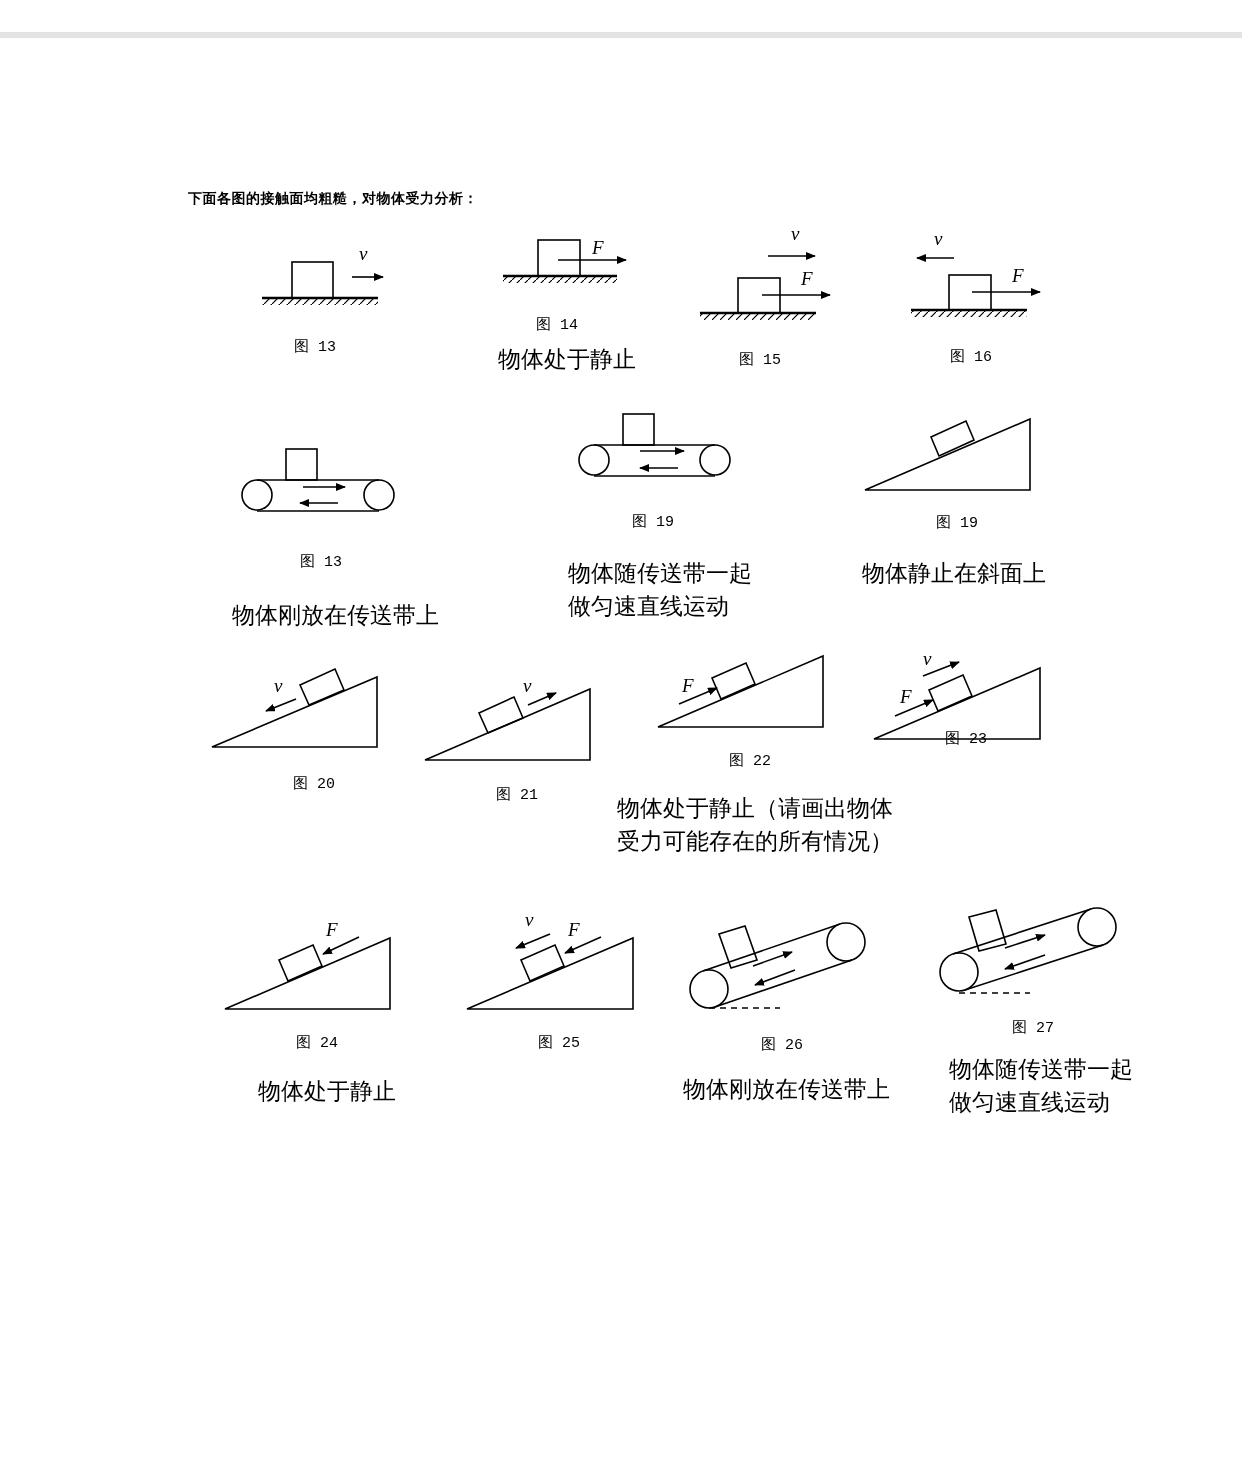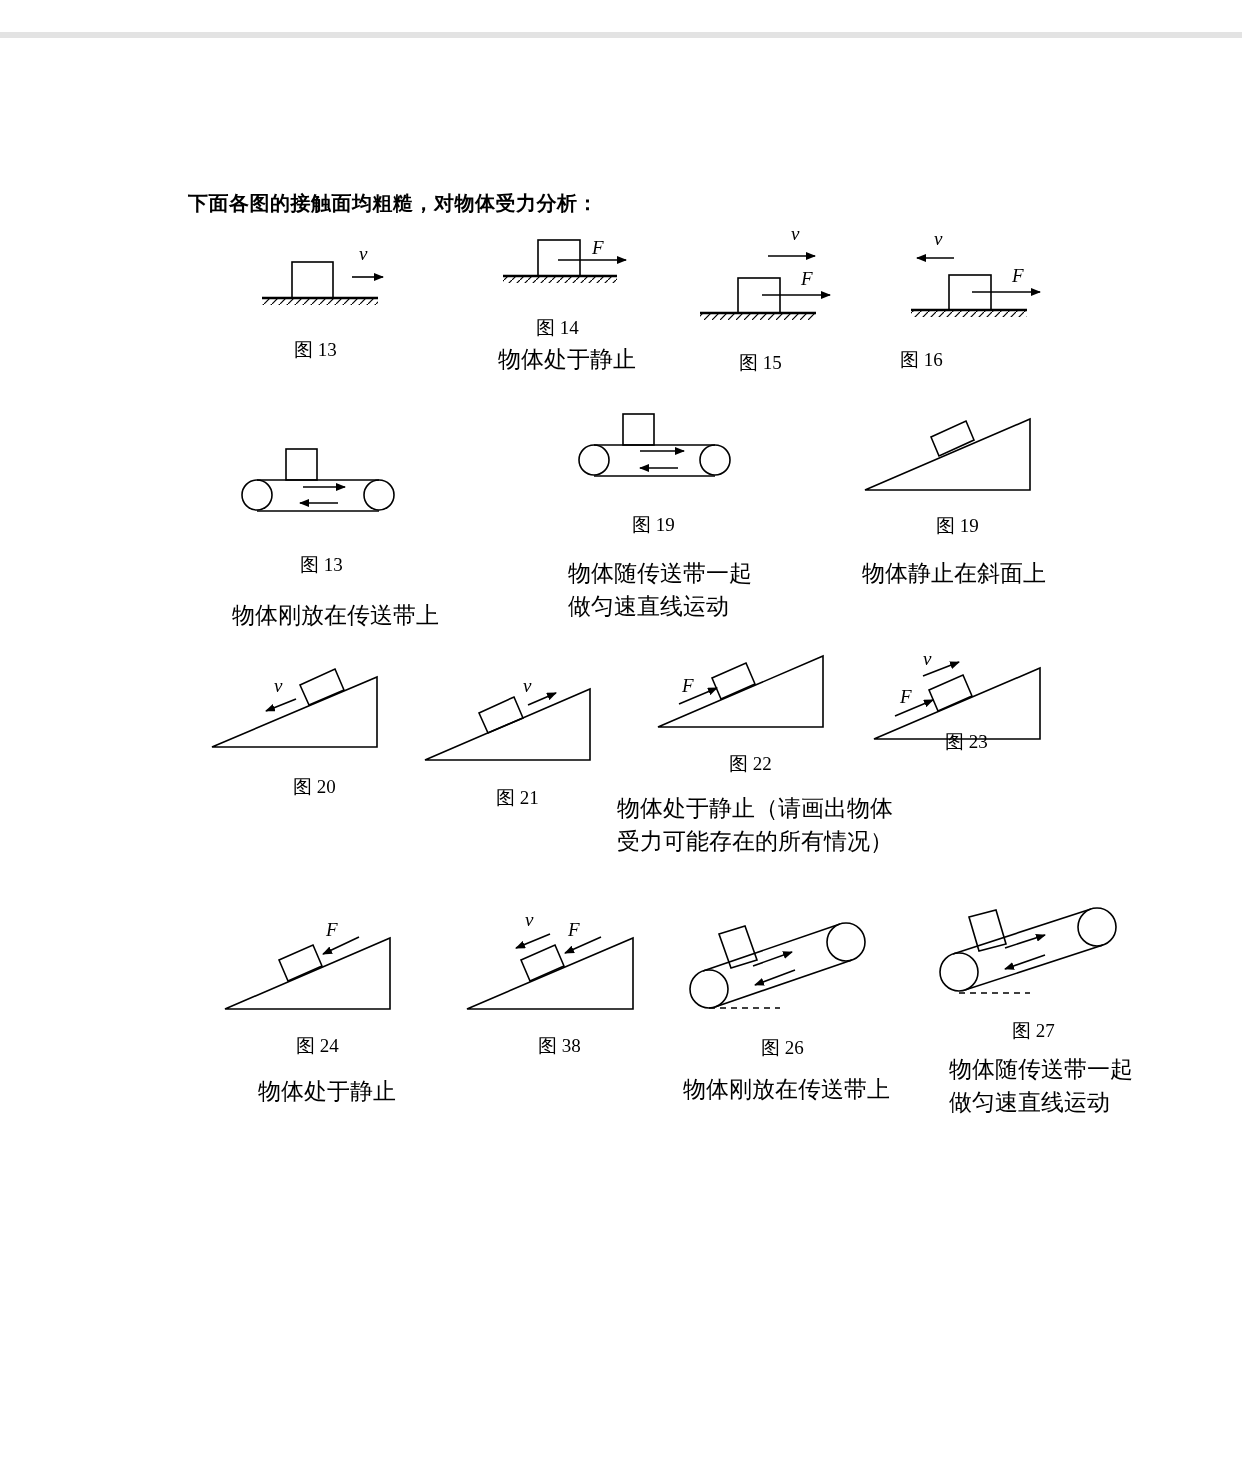--- a/index.html
+++ b/index.html
@@ -1,20 +1,20 @@
 <!DOCTYPE html>
 <html><head>
 <meta charset="utf-8">
 <style>
   html,body{margin:0;padding:0;background:#fff;}
   body{width:1242px;height:1480px;position:relative;overflow:hidden;font-family:"DejaVu Sans","Liberation Sans",sans-serif;color:#000;}
   .topbar{position:absolute;left:0;top:32px;width:1242px;height:6px;background:#e3e3e3;}
-  .title{position:absolute;left:188px;top:190px;font-size:20px;font-weight:bold;letter-spacing:0.5px;white-space:nowrap;}
+  .title{position:absolute;left:188px;top:190px;font-size:14px;font-weight:bold;letter-spacing:0.5px;white-space:nowrap;}
   svg.diagram{position:absolute;left:0;top:0;}
-  .cap{position:absolute;font-family:Liberation Serif, serif;font-size:19px;white-space:nowrap;}
+  .cap{position:absolute;font-family:Liberation Mono, monospace;font-size:15px;white-space:nowrap;}
   .note{position:absolute;font-size:23px;line-height:33px;white-space:nowrap;}
   .lbl{font-family:"Liberation Serif","DejaVu Serif",serif;font-style:italic;font-size:19px;}
 </style>
 </head>
 <body>
 
 <div class="topbar"></div>
 
 <div class="title">下面各图的接触面均粗糙，对物体受力分析：</div>
 
@@ -160,37 +160,37 @@
     <text class="lbl" x="326" y="936">F</text>
     <text class="lbl" x="525" y="926">v</text>
     <text class="lbl" x="568" y="936">F</text>
   </g>
 </svg>
 
 <div class="cap" style="left:294px;top:337px">图 13</div>
 <div class="cap" style="left:536px;top:315px">图 14</div>
 <div class="note" style="left:498px;top:343px">物体处于静止</div>
 <div class="cap" style="left:739px;top:350px">图 15</div>
-<div class="cap" style="left:900px;top:347px">图 16</div>
+<div class="cap" style="left:950px;top:347px">图 16</div>
 
 <div class="cap" style="left:300px;top:552px">图 13</div>
 <div class="note" style="left:232px;top:599px">物体刚放在传送带上</div>
 <div class="cap" style="left:632px;top:512px">图 19</div>
 <div class="note" style="left:568px;top:557px">物体随传送带一起</div>
 <div class="note" style="left:568px;top:590px">做匀速直线运动</div>
 <div class="cap" style="left:936px;top:513px">图 19</div>
 <div class="note" style="left:862px;top:557px">物体静止在斜面上</div>
 
 <div class="cap" style="left:293px;top:774px">图 20</div>
 <div class="cap" style="left:496px;top:785px">图 21</div>
 <div class="cap" style="left:729px;top:751px">图 22</div>
 <div class="note" style="left:617px;top:792px">物体处于静止（请画出物体</div>
 <div class="note" style="left:617px;top:825px">受力可能存在的所有情况）</div>
 <div class="cap" style="left:945px;top:729px">图 23</div>
 
 <div class="cap" style="left:296px;top:1033px">图 24</div>
 <div class="note" style="left:258px;top:1075px">物体处于静止</div>
-<div class="cap" style="left:538px;top:1033px">图 38</div>
+<div class="cap" style="left:538px;top:1033px">图 25</div>
 <div class="cap" style="left:761px;top:1035px">图 26</div>
 <div class="note" style="left:683px;top:1073px">物体刚放在传送带上</div>
 <div class="cap" style="left:1012px;top:1018px">图 27</div>
 <div class="note" style="left:949px;top:1053px">物体随传送带一起</div>
 <div class="note" style="left:949px;top:1086px">做匀速直线运动</div>
 
 </body></html>

